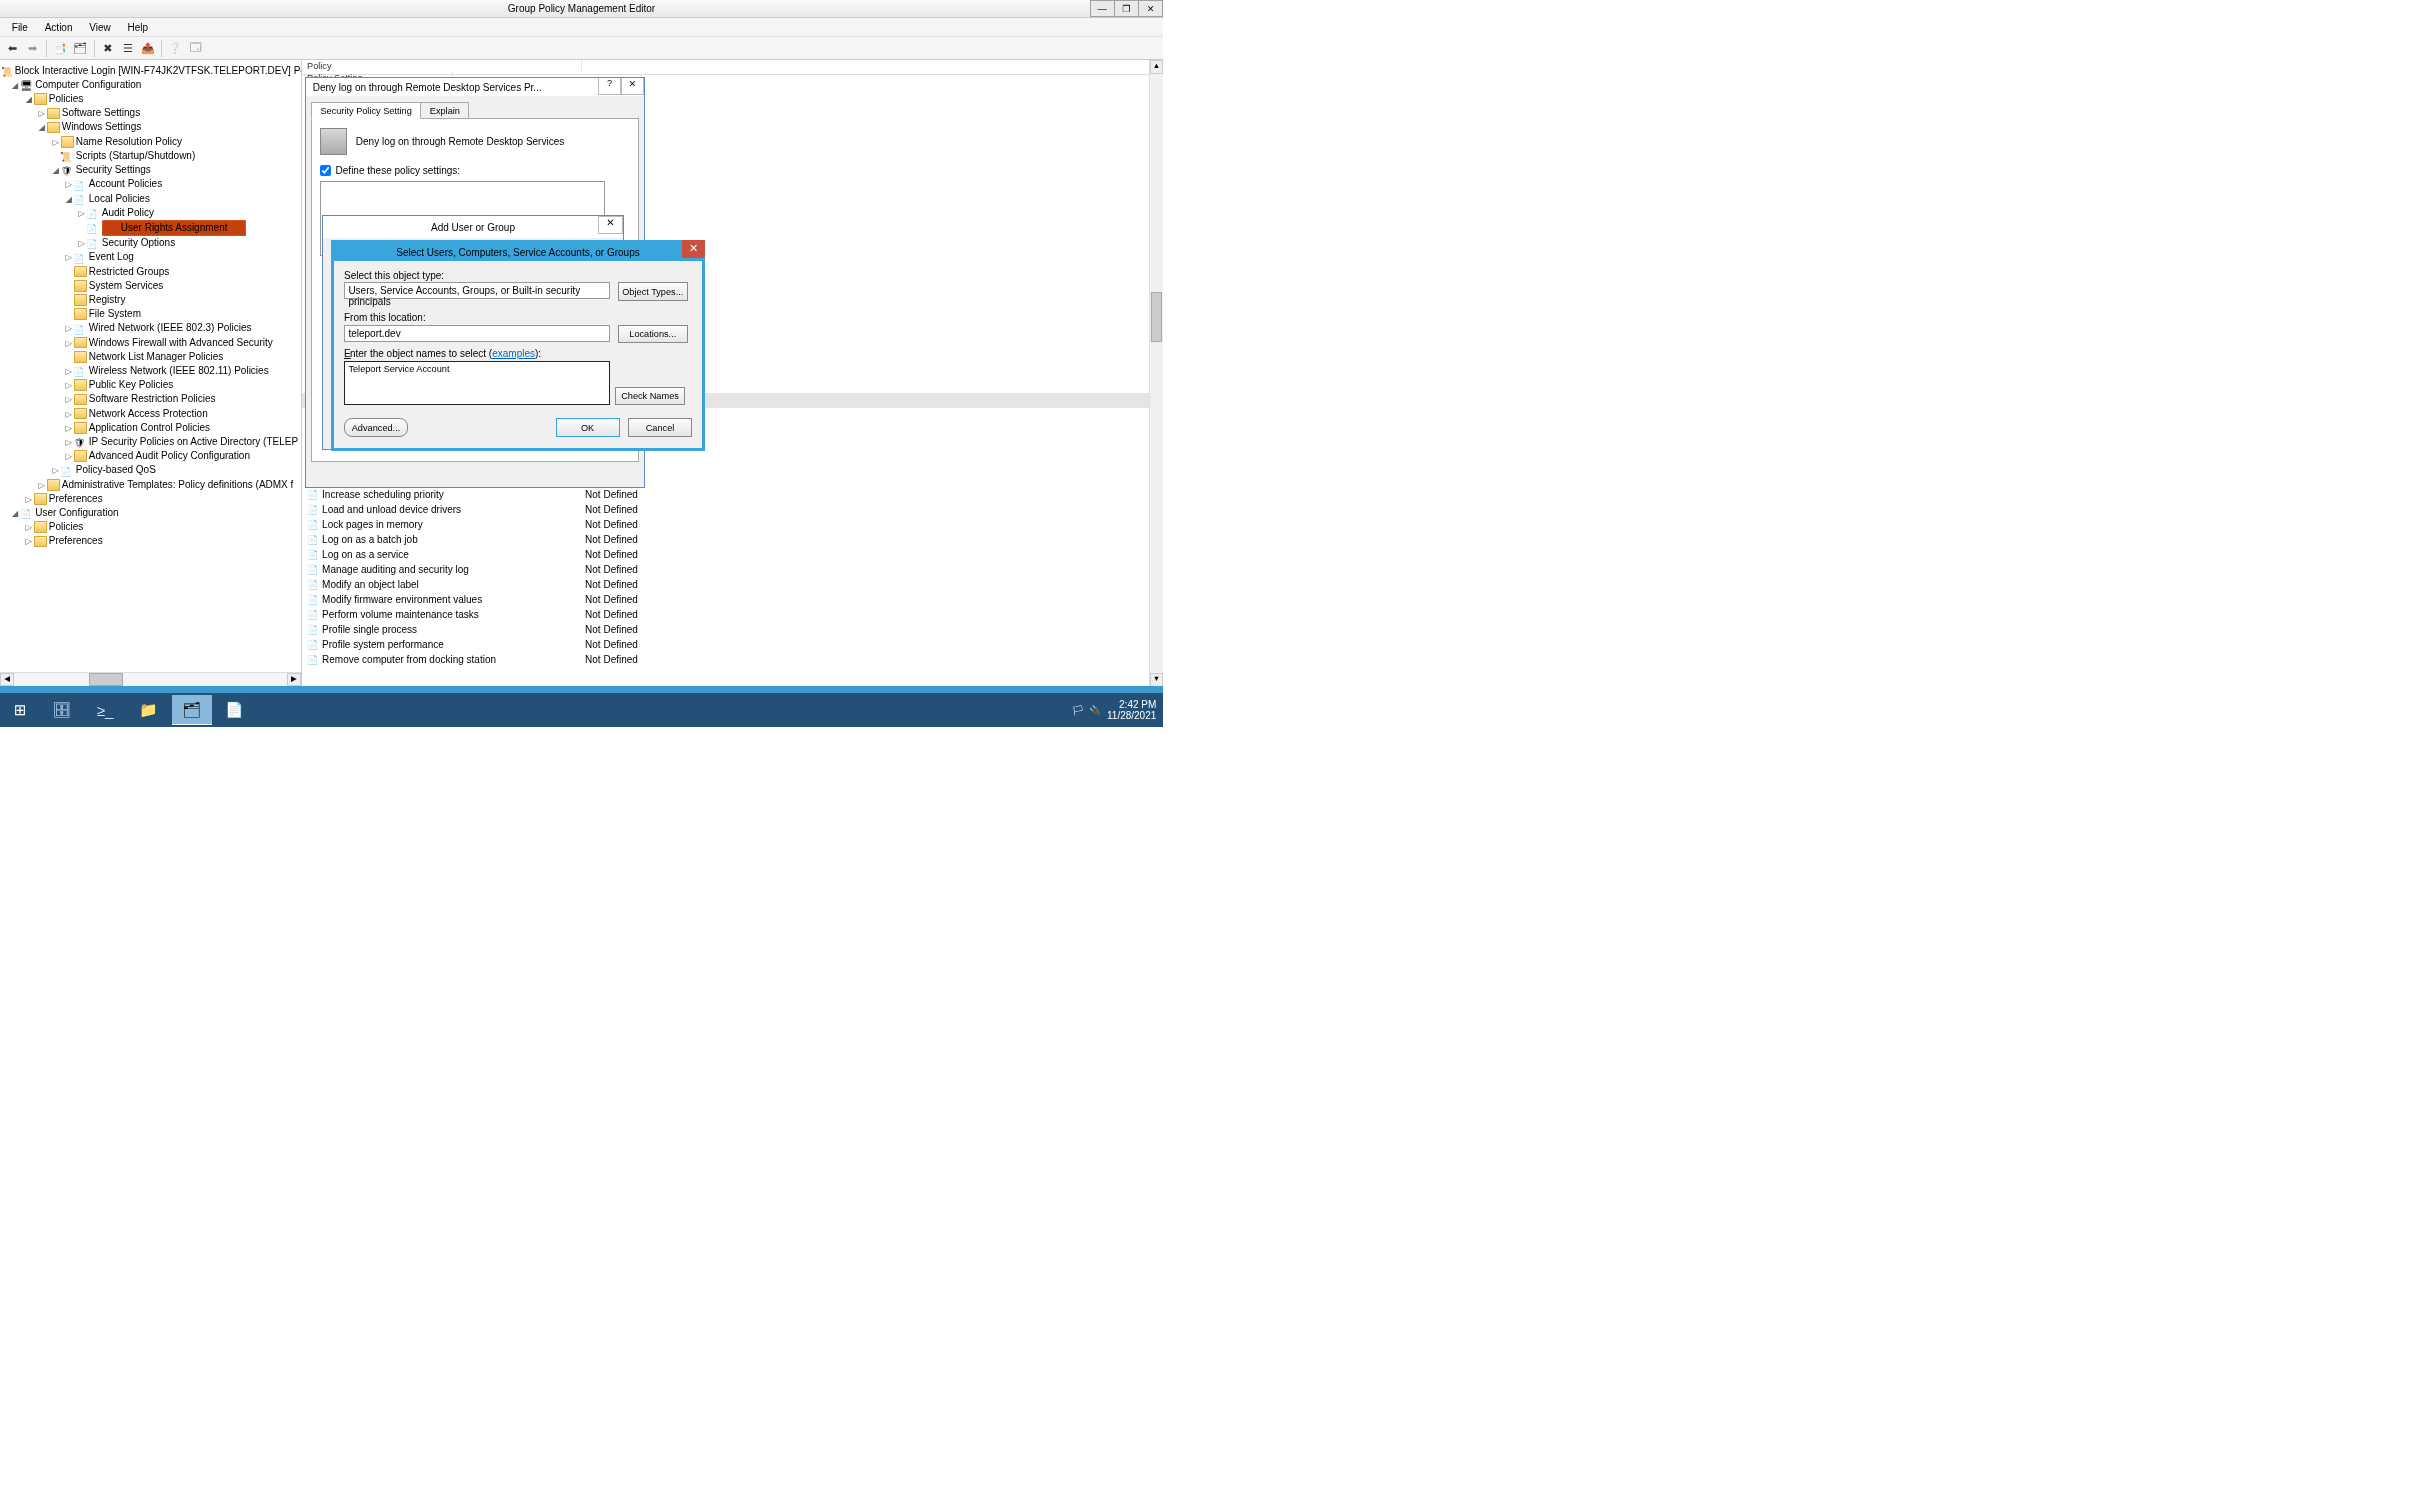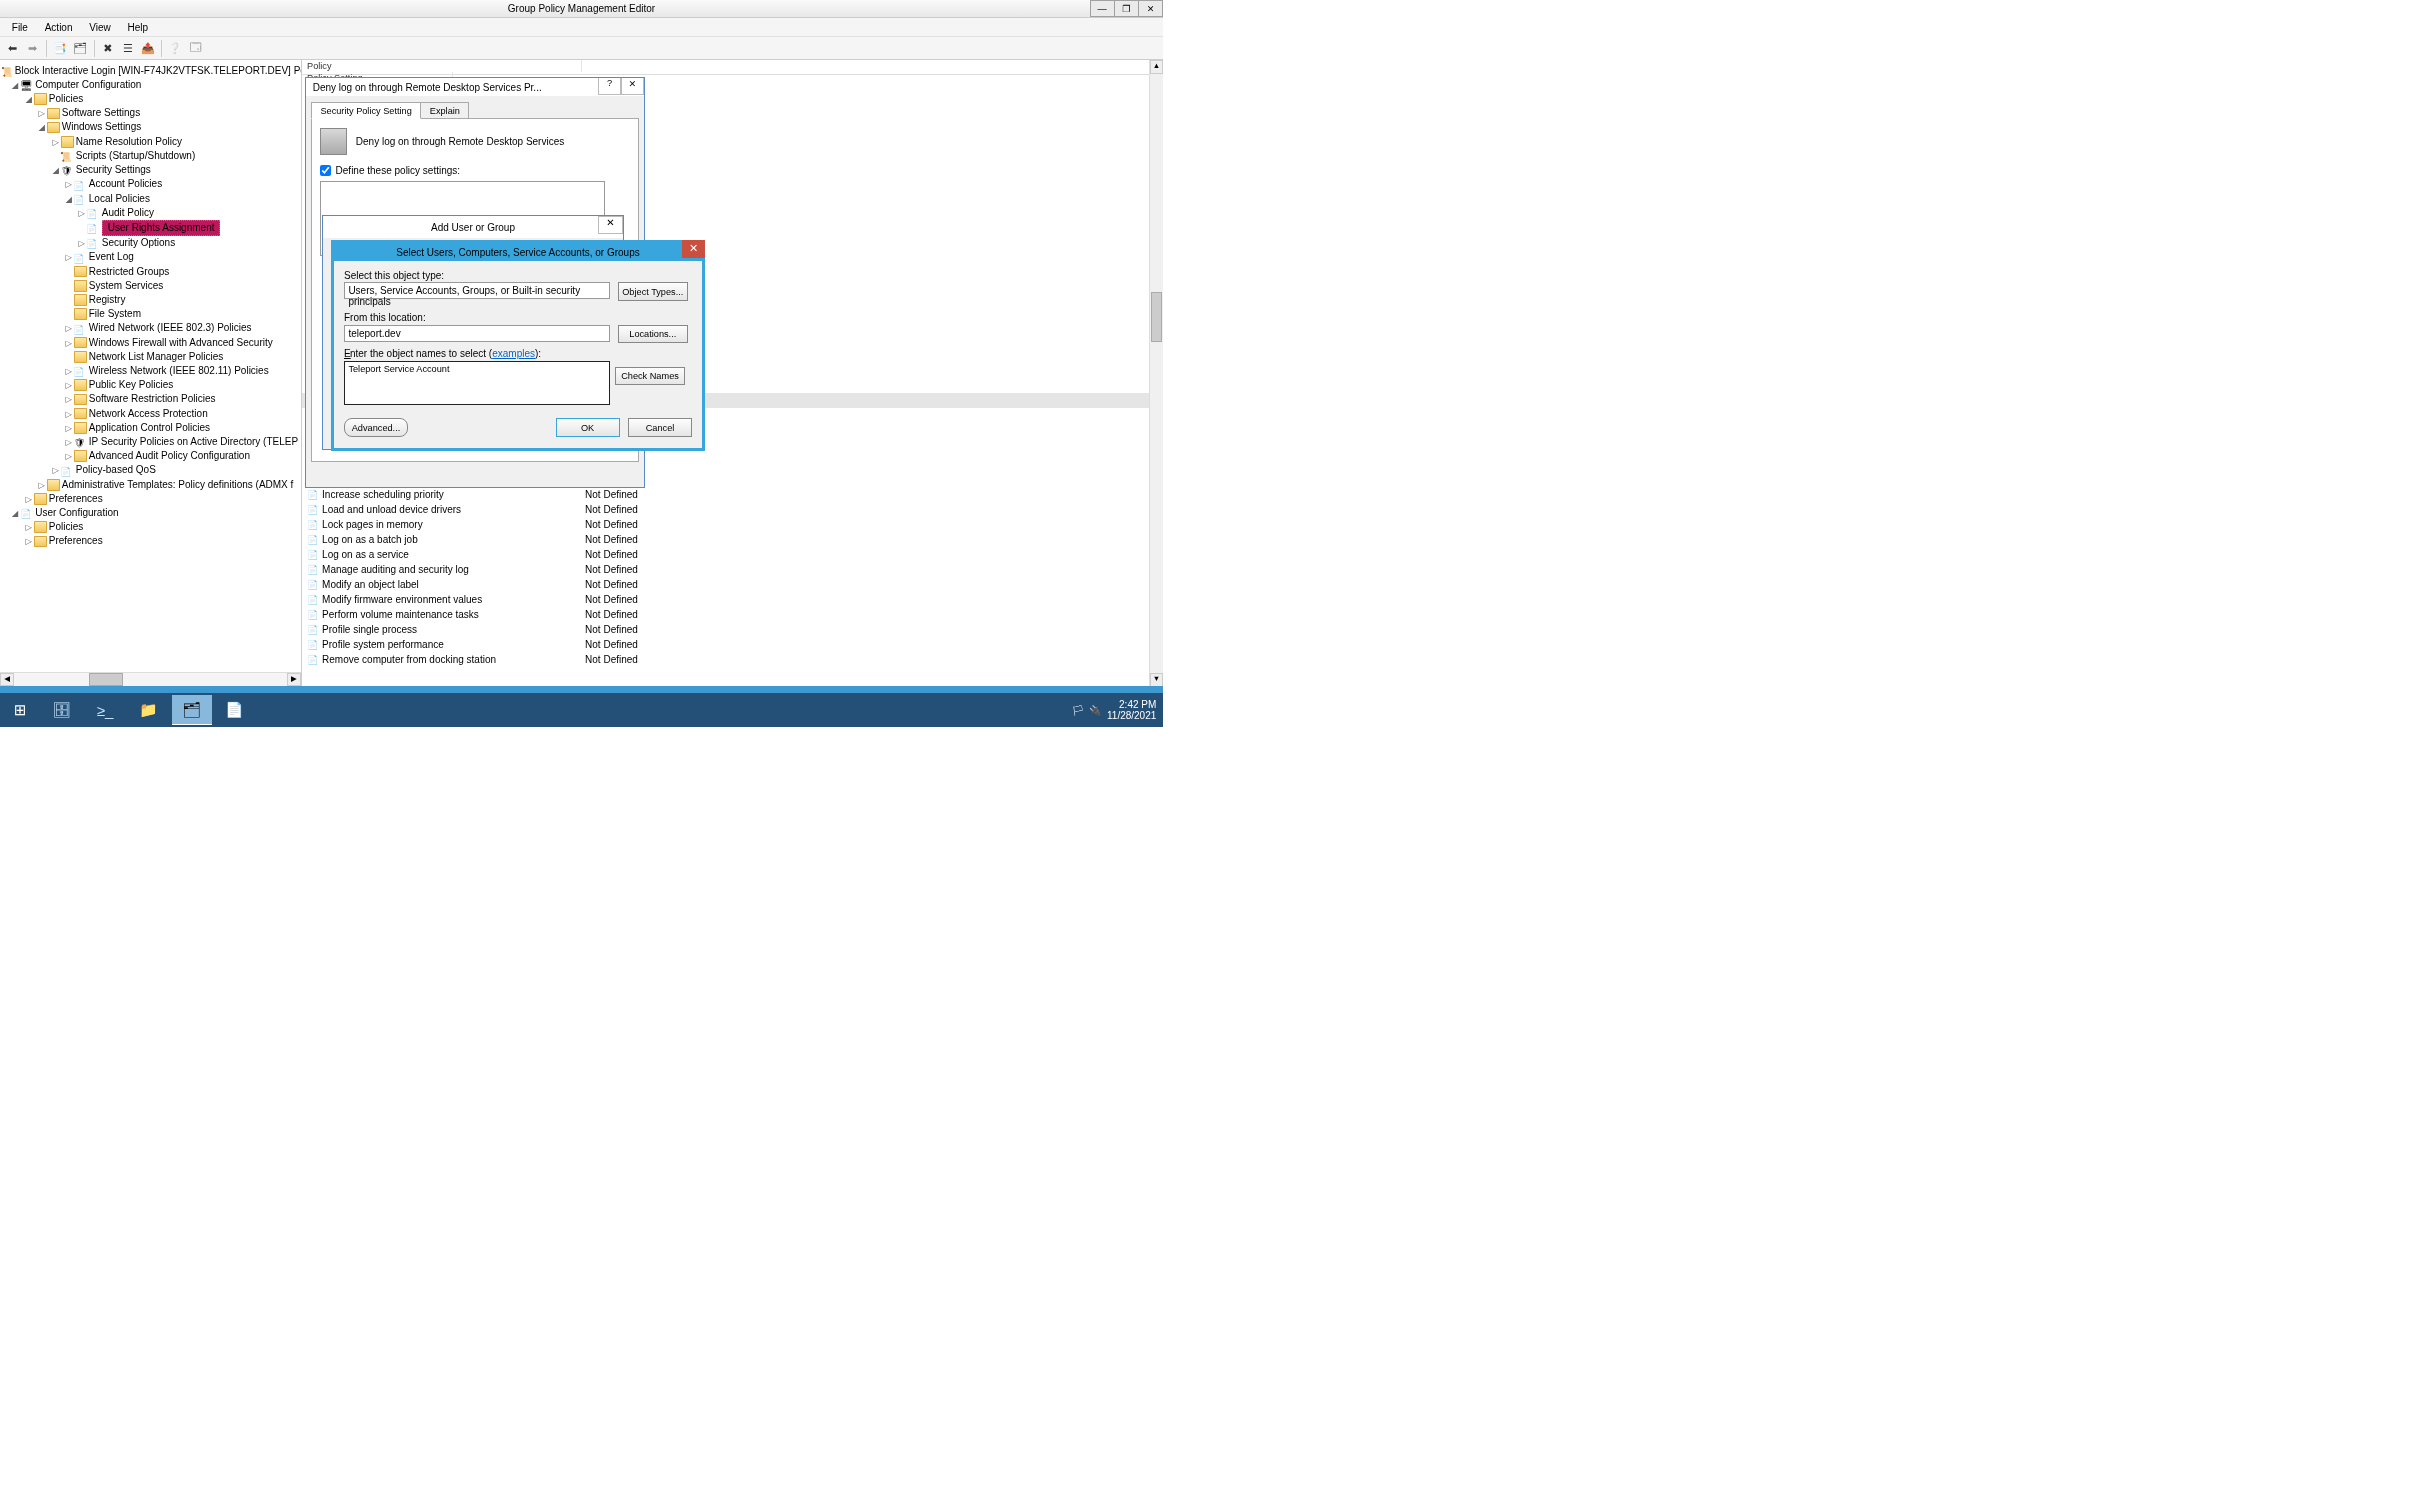--- a/index.html
+++ b/index.html
@@ -25,21 +25,21 @@
 .tree-panel { width: 302px; border-right: 0.8px solid #ccc; overflow:hidden; position:relative; background:#fff;}
 .tree { padding: 3.4px 1.7px; font-size:10px; line-height:14.2px; overflow:auto; height: calc(100% - 15px);}
 .tree .node { white-space: nowrap; display:flex; align-items:center; }
 .tree .expander { width:10px; text-align:center; display:inline-block; color:#666; font-size:8.4px;}
 .tree .icon { width:13.4px; height:11.7px; display:inline-block; margin-right:1.7px;}
 .folder-icon { background: linear-gradient(#ffe9a6,#f2c75c); border:0.8px solid #d9a638; border-radius:0.8px;}
 .computer-icon::before{content:"🖥";}
 .scroll-ico::before{content:"📜"; font-size:9.2px;}
 .shield-ico::before{content:"🛡"; font-size:9.2px;}
 .doc-ico::before{content:"📄"; font-size:9.2px;}
-.tree .selected { background:#be185d; border:0.8px dotted #888; padding:0 5px;}
+.tree .selected { background:#c2410c; border:0.8px dotted #888; padding:0 18px;}
 .tree-hscroll { position:absolute; bottom:0; left:0; right:0; height:14.2px; background:#f0f0f0; border-top:0.8px solid #ddd; display:flex;}
 .tree-hscroll .arrow{width:14.2px; border:0.8px solid #ccc; background:#eee; text-align:center; font-size:7.5px;}
 .tree-hscroll .track{flex:1; background:#f5f5f5; position:relative;}
 .tree-hscroll .thumb{position:absolute; left:75px; width:34px; top:0; bottom:0; background:#ccc; border:0.8px solid #aaa;}
 
 .list-panel { flex:1; position:relative; background:#fff;}
 .list-header { display:flex; border-bottom:0.8px solid #ddd; background:#fff; height:15px;flex-direction:column;}
 .list-header .col { border-right:0.8px solid #e5e5e5; padding:0.8px 5px; font-size:9.2px; color:#333;}
 .list-rows { overflow:hidden;}
 .list-row { display:flex; height:15px; align-items:center; padding-left:5px;}
@@ -454,21 +454,21 @@
       <button class="sidebtn">Object Types...</button>
     </div>
     <div class="lbl">From this location:</div>
     <div class="row">
       <span class="ro-field">teleport.dev</span>
       <button class="sidebtn">Locations...</button>
     </div>
     <div class="lbl">
       <span style="text-decoration:underline">E</span><span style="margin-left:-0.8px">nter the object names to select (</span><a href="#">examples</a><span>):</span>
     </div>
-    <div class="row" style="display:flex; align-items:flex-start;">
+    <div class="row" style="display:flex; align-items:flex-end;">
       <textarea style="">Teleport Service Account</textarea>
       <button class="sidebtn" style="margin-top:6px">Check Names</button>
     </div>
   </div>
   <div class="dlg3-btns">
     <button class="btn leftbtn">Advanced...</button>
     <button class="btn primary">OK</button>
     <button class="btn">Cancel</button>
   </div>
 </div>

